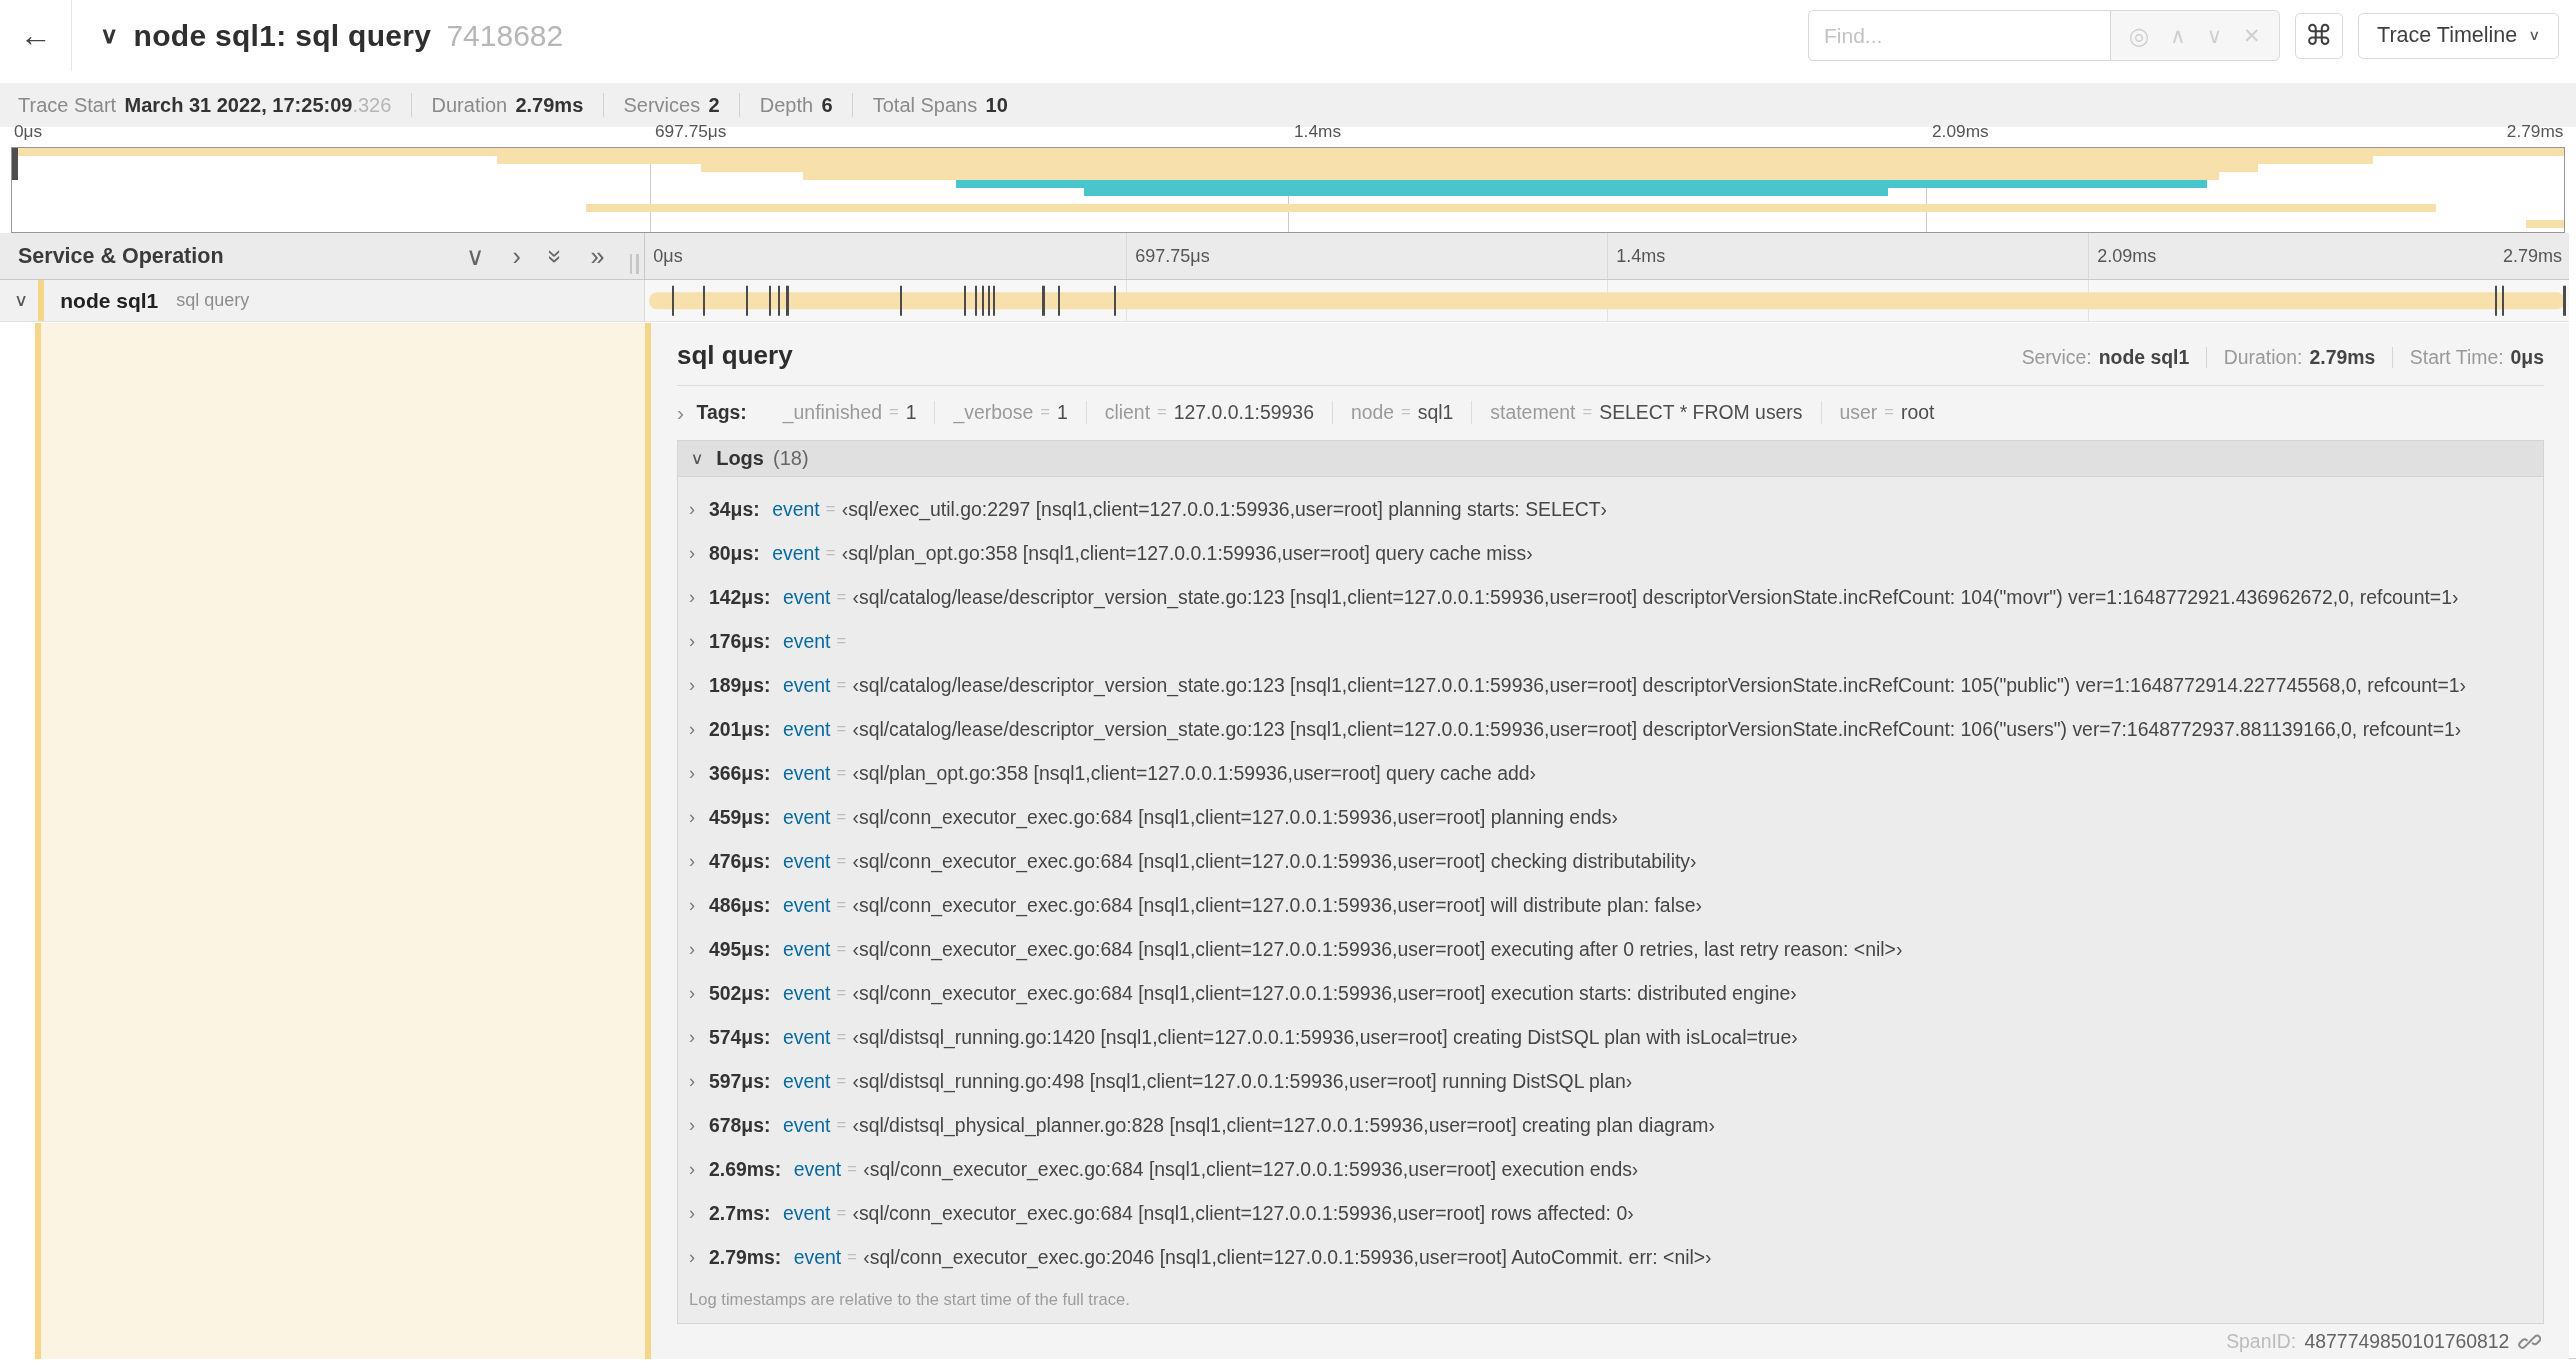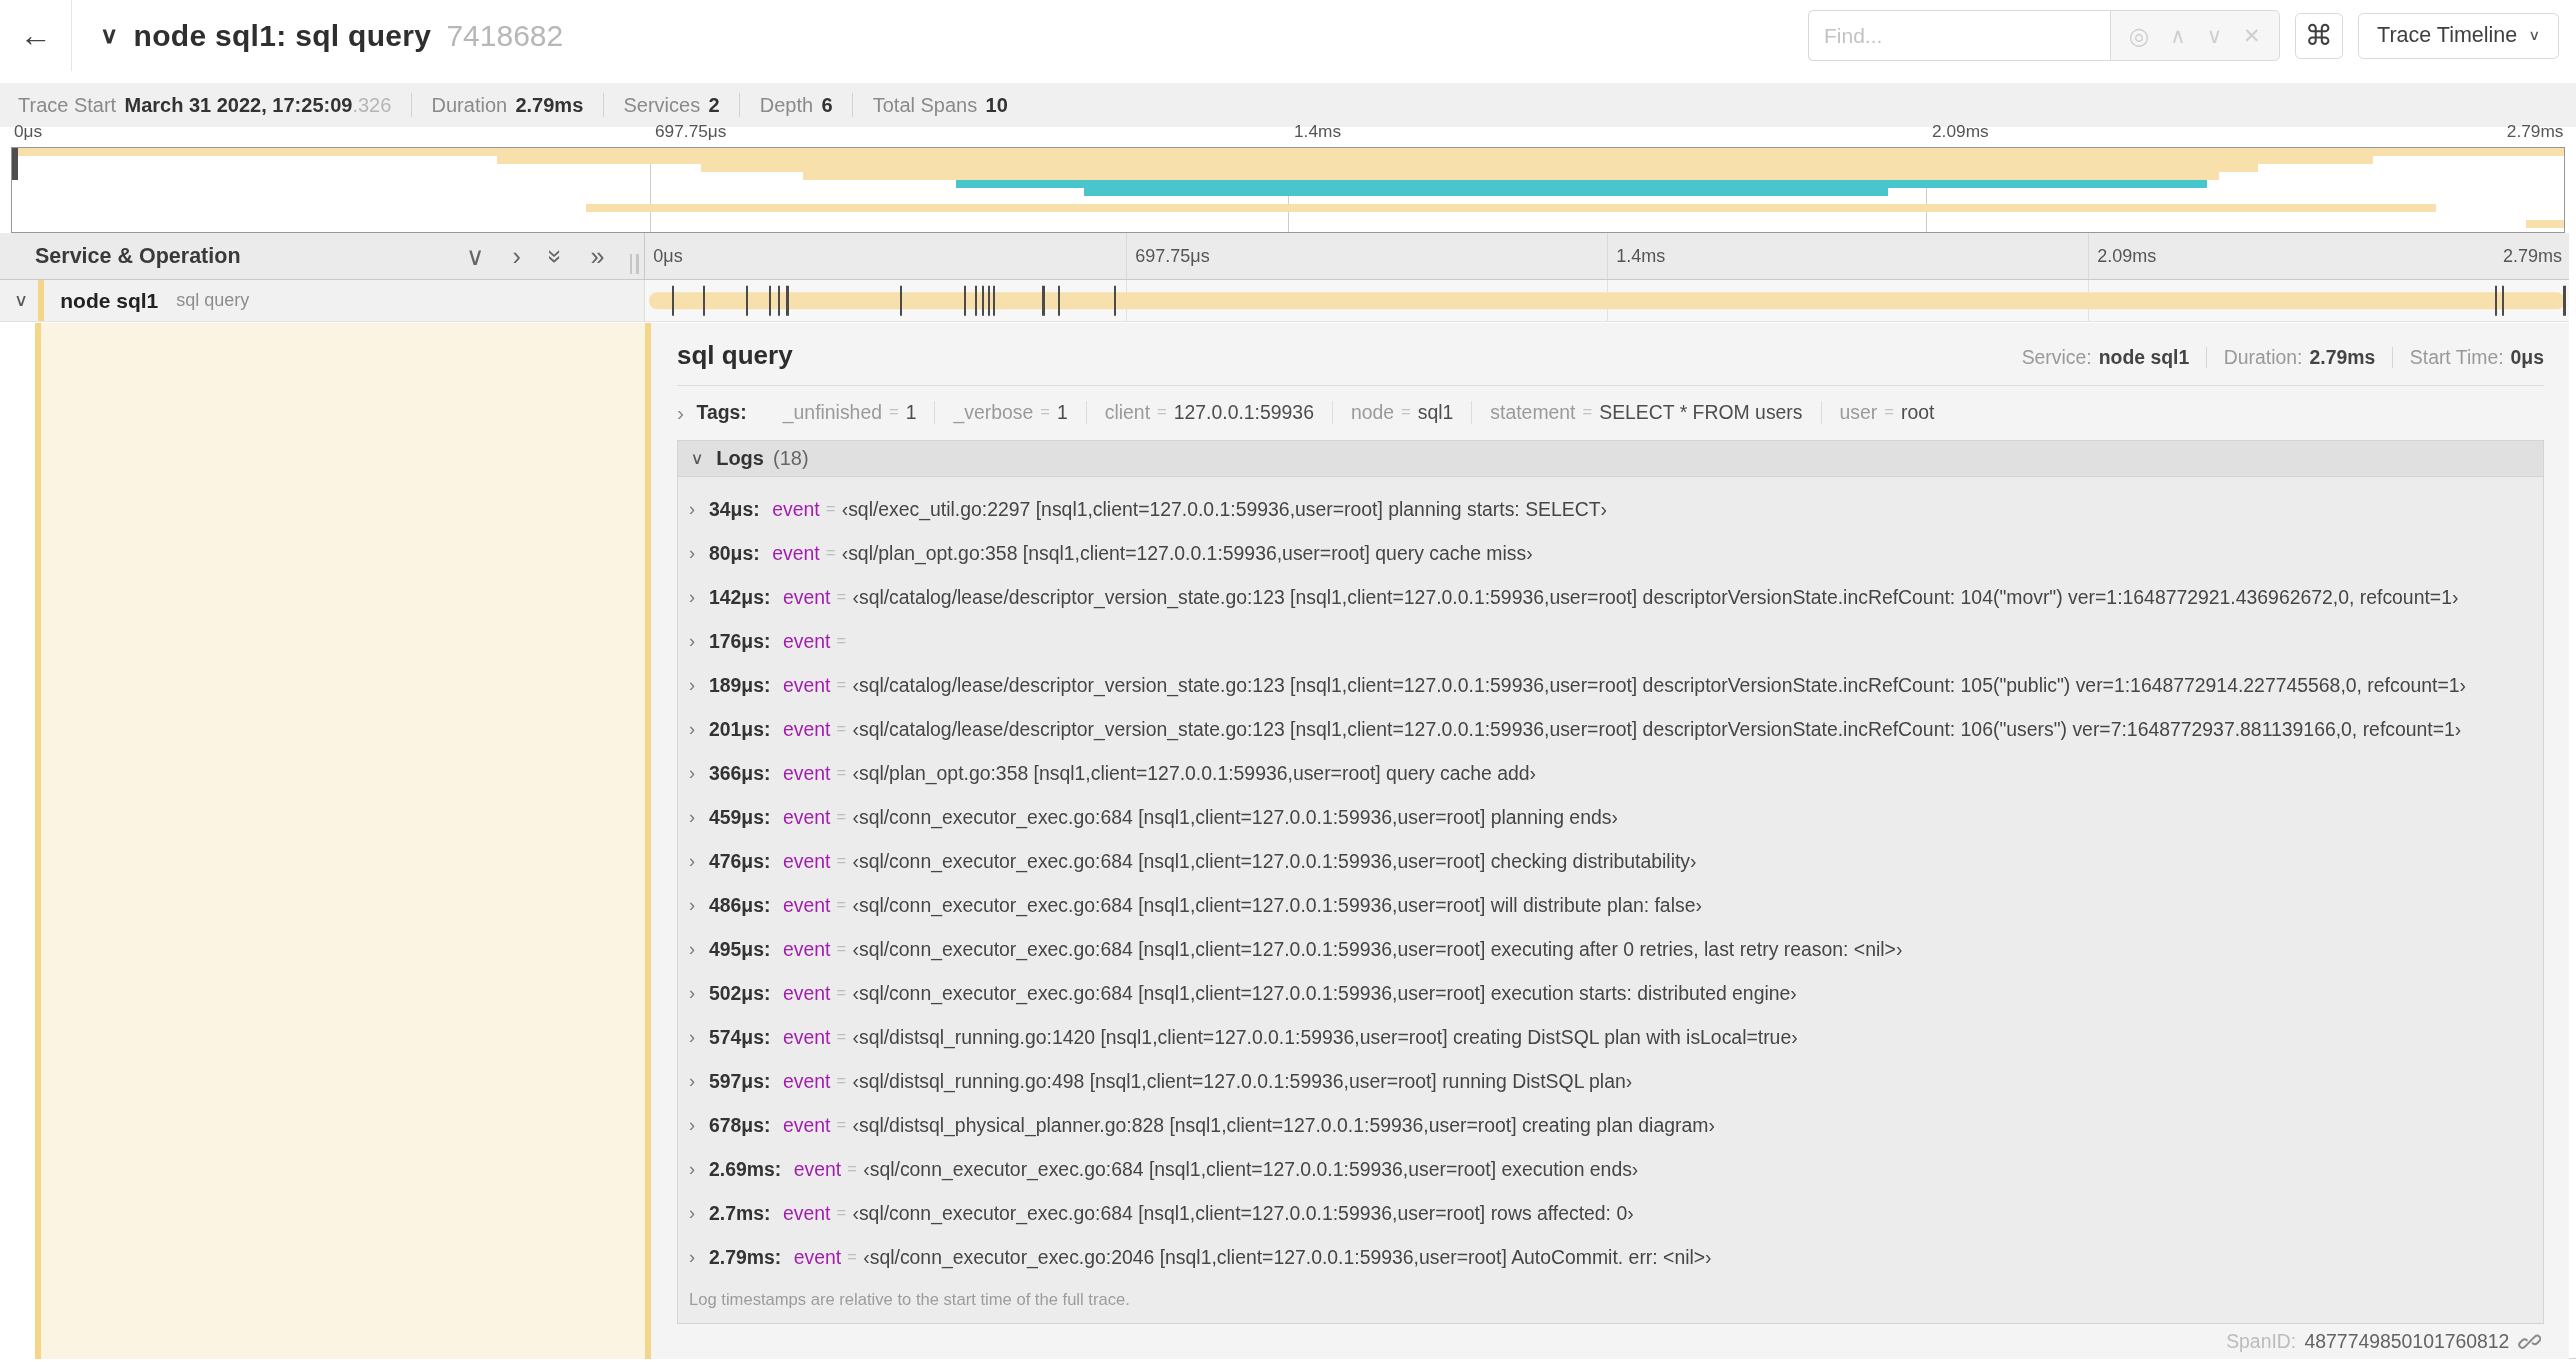--- a/index.html
+++ b/index.html
@@ -39,21 +39,21 @@
   .mm-labels { position:absolute; left:0; top:115px; right:0; height:32px; font-size:17.3px; color:#555; }
   .mm-labels span { position:absolute; line-height:32px; }
   .mm-l0 { left:14px; } .mm-l1 { left:655px; } .mm-l2 { left:1294px; } .mm-l3 { left:1932px; } .mm-l4 { right:12.5px; }
   .mm-canvas { position:absolute; left:11px; top:147px; width:2554px; height:86px; background:#fff; border:1.4px solid #979797; overflow:hidden; cursor:crosshair; }
   .mm-grid { position:absolute; top:0; bottom:0; width:1.4px; background:#ccc; }
   .mm-bar { position:absolute; height:8px; }
   .mm-handle { position:absolute; left:0; top:0; width:6.2px; height:32px; background:#4e4e4e; }
 
   
   .grid-head { position:absolute; left:0; top:233px; right:7px; height:47px; display:flex; }
-  .gh-left { width:645px; background:#ebebeb; border-bottom:1.4px solid #c9c9c9; border-right:1.4px solid #c9c9c9; display:flex; align-items:center; padding-left:35px; }
+  .gh-left { width:645px; background:#ebebeb; border-bottom:1.4px solid #c9c9c9; border-right:1.4px solid #c9c9c9; display:flex; align-items:center; padding-left:18px; }
   .gh-title { font-size:21.5px; font-weight:bold; color:#3a3a3a; }
   .gh-icons { margin-left:auto; display:flex; align-items:center; gap:28px; color:#666; font-size:25px; padding-right:25px; }
   .gh-icons span { cursor:pointer; }
   .dbl-down { display:inline-block; transform:rotate(90deg); }
   .col-grip { align-self:flex-end; margin-bottom:5.5px; margin-right:5.5px; display:flex; gap:4.8px; cursor:col-resize; }
   .col-grip i { display:block; width:2.1px; height:19.4px; background:#c6c6c6; }
   .gh-right { flex:1; background:#ebebeb; border-bottom:1.4px solid #c9c9c9; position:relative; font-size:18px; color:#555; }
   .gh-col { position:absolute; top:0; bottom:0; width:25%; display:flex; align-items:center; padding-left:8.3px; }
   .gh-col.bordered { border-left:1.4px solid #d9d9d9; }
   .gh-last { position:absolute; right:7px; top:0; bottom:0; display:flex; align-items:center; }
@@ -96,21 +96,21 @@
 
   .logs-box { margin-top:7px; border:1.4px solid #d4d4d4; background:#ececec; }
   .logs-header { height:36px; background:#e0e0e0; border-bottom:1.4px solid #d4d4d4; display:flex; align-items:center; padding-left:12.5px; cursor:pointer; }
   .logs-header .chv { color:#555; font-size:18px; margin-right:12.5px; transform:scaleY(.9); }
   .logs-title { font-size:20px; font-weight:bold; color:#333; margin-right:9px; }
   .logs-count { font-size:20px; color:#666; }
   .logs-body { padding-top:9.7px; }
   .log-row { height:44px; display:flex; align-items:center; padding-left:11px; white-space:nowrap; overflow:hidden; cursor:pointer; }
   .log-row .chv { color:#777; font-size:18px; margin-right:14px; }
   .log-time { font-size:19.4px; font-weight:bold; color:#333; margin-right:12.5px; }
-  .log-field { font-size:19.4px; color:#a21caf; }
+  .log-field { font-size:19.4px; color:#0369a1; }
   .log-eq { font-size:16.6px; color:#bdbdbd; margin:0 6.2px; }
   .log-value { font-size:19.4px; color:#454545; }
   .logs-foot { padding:11px 0 12.5px 11px; font-size:16.6px; color:#9c9c9c; }
 
   .panel-footer { margin-top:auto; height:42px; display:flex; align-items:center; justify-content:flex-end; gap:8.3px; font-size:19.4px; padding-right:2.8px; }
   .spanid-label { color:#bcbcbc; }
   .spanid-value { color:#636363; }
   .link-icon { width:23.5px; height:23.5px; cursor:pointer; }
 </style>
 </head>

